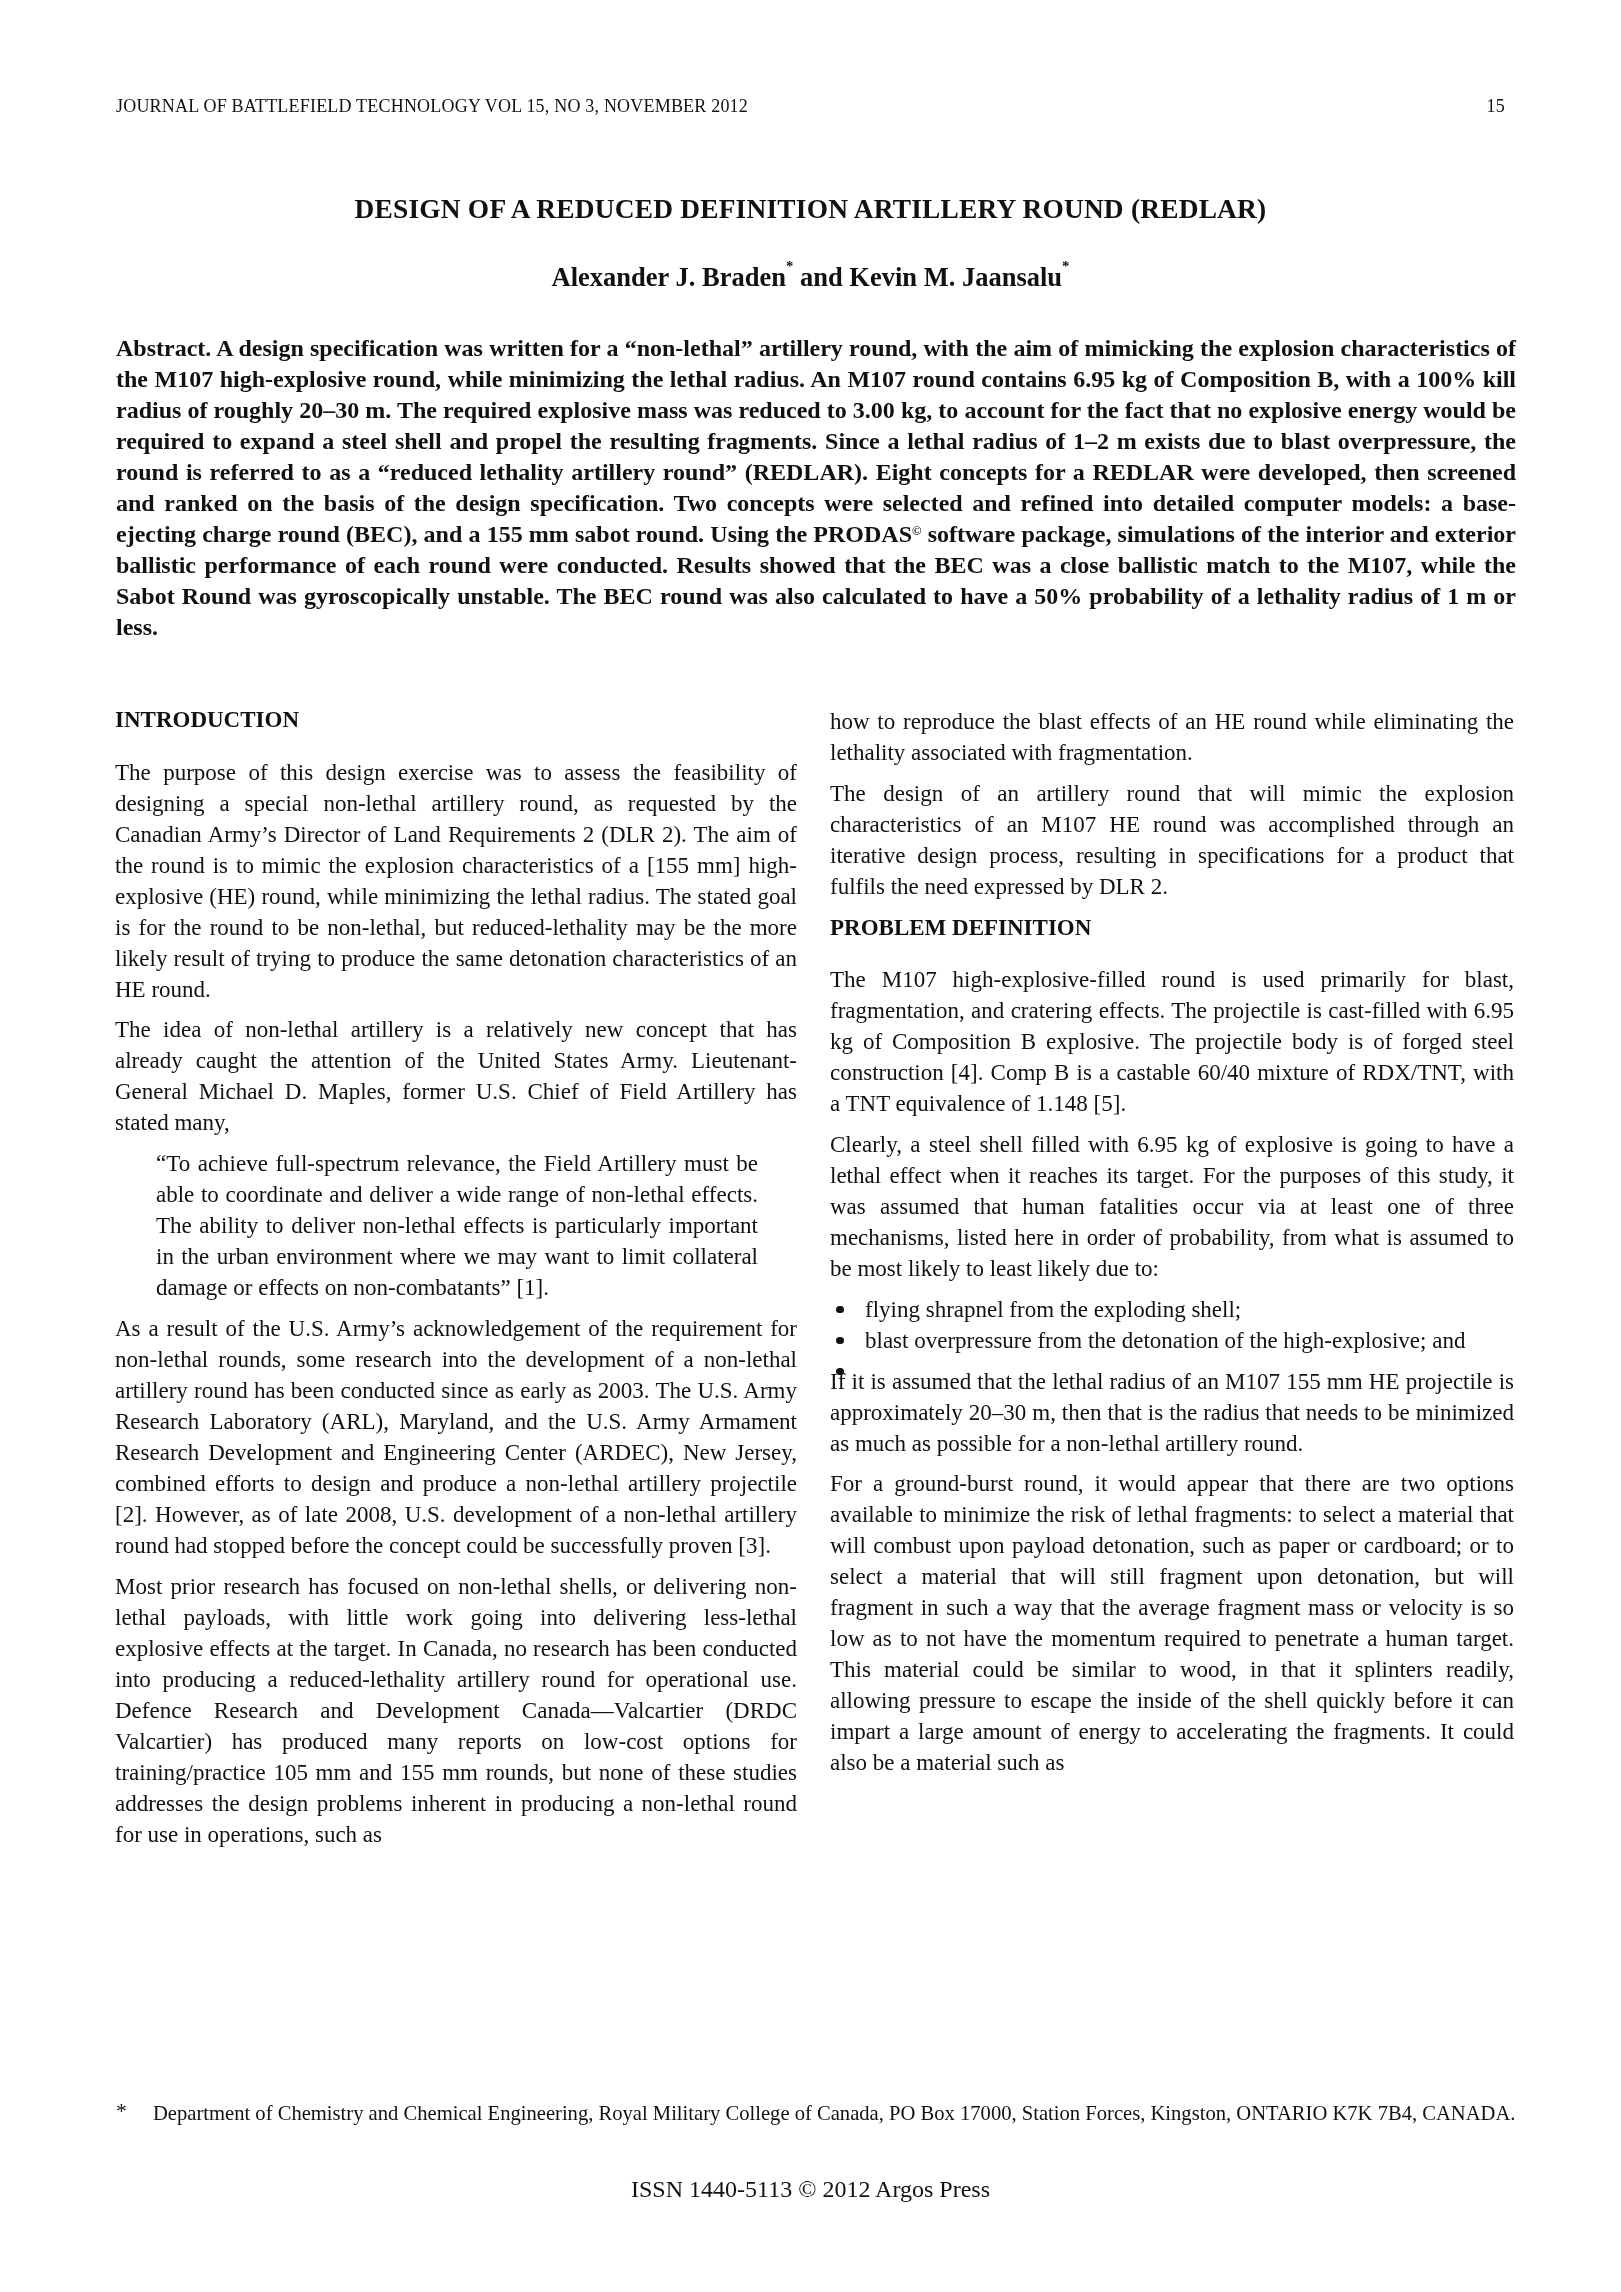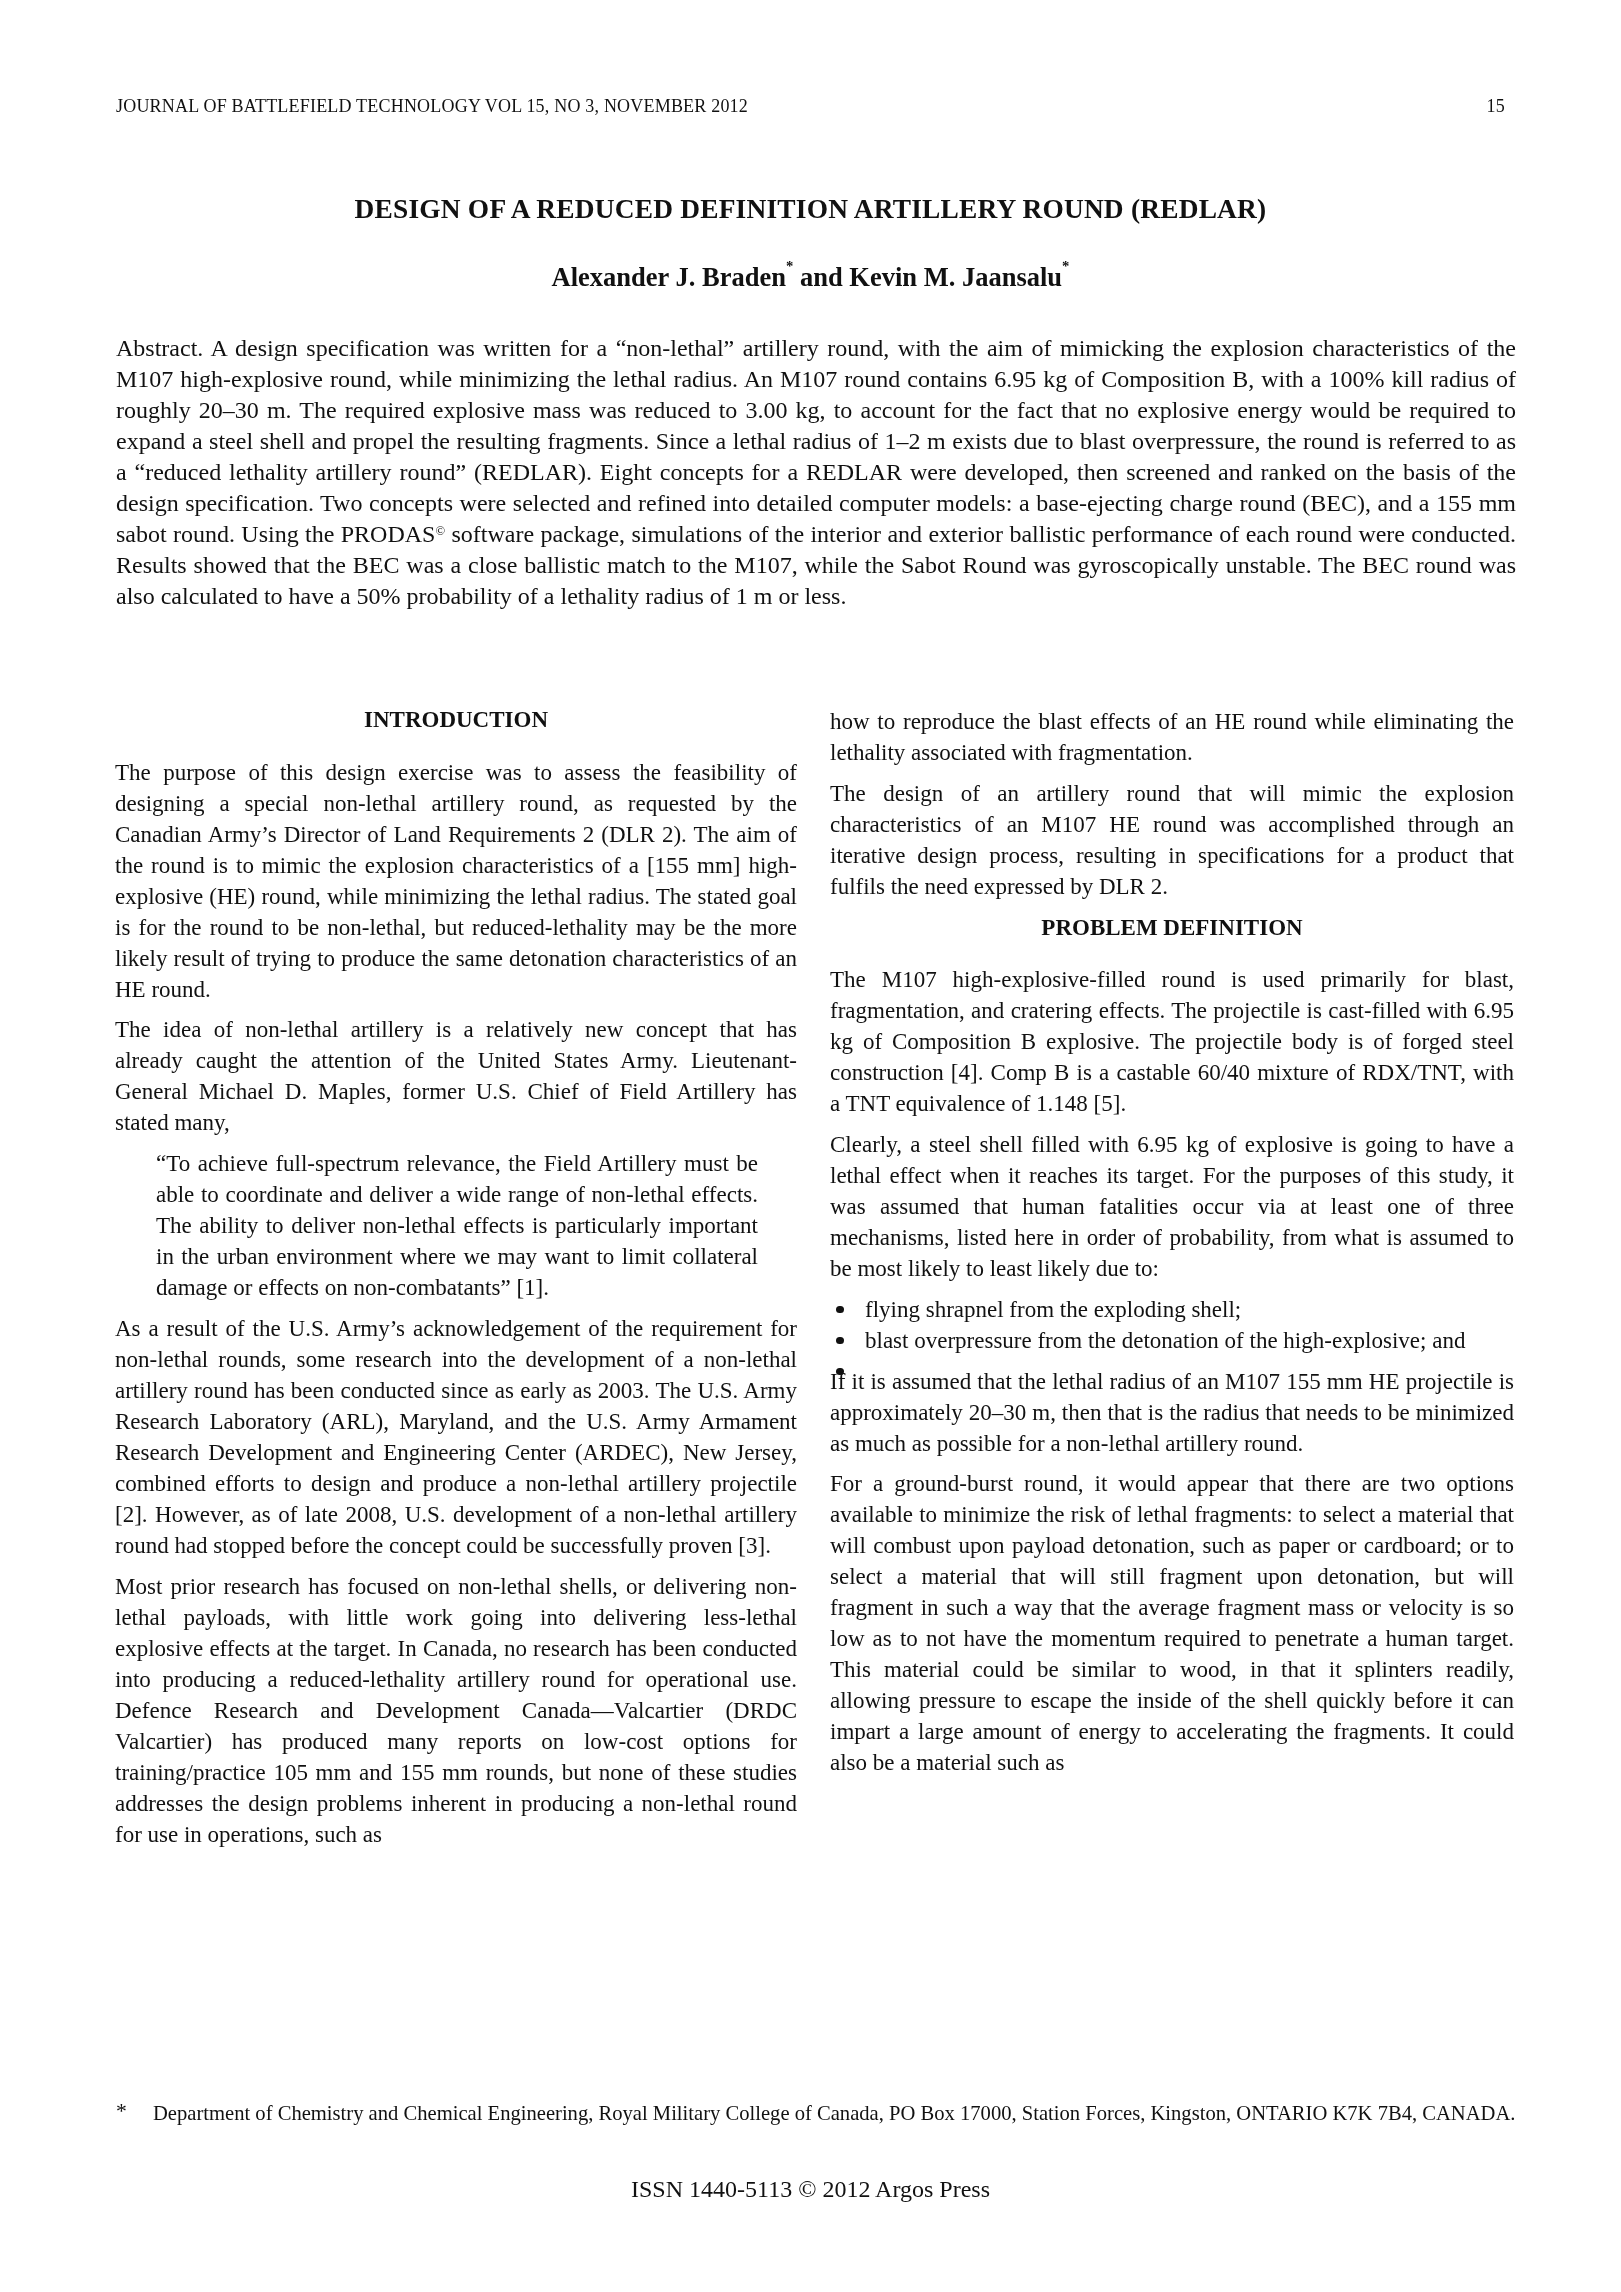--- a/index.html
+++ b/index.html
@@ -53,21 +53,21 @@
       position: relative;
       top: -3.9px;
     }
     .abstract {
       position: absolute;
       top: 333px;
       left: 116px;
       width: 1400px;
       font-size: 24px;
       line-height: 31px;
-      font-weight: normal;
+      font-weight: bold;
       text-align: justify;
       margin: 0;
     }
     .abstract sup {
       font-size: 12.7px;
       vertical-align: top;
       position: relative;
       top: -2.9px;
     }
     .col {
@@ -78,21 +78,20 @@
       line-height: 31px;
     }
     .col-left { left: 115px; }
     .col-right { left: 830px; width: 684px; top: 706px; }
     .col p {
       margin: 0 0 9.8px 0;
       text-align: justify;
       text-align-last: left;
     }
     .section-heading {
-      text-align: center;
       font-weight: bold;
       font-size: 23px;
       margin: 0 0 21.6px 0;
     }
     .col-left .section-heading { margin-top: 0; }
     .blockquote {
       margin: 0 0 9.8px 0;
       padding-left: 41px;
       padding-right: 39px;
       text-align: justify;

